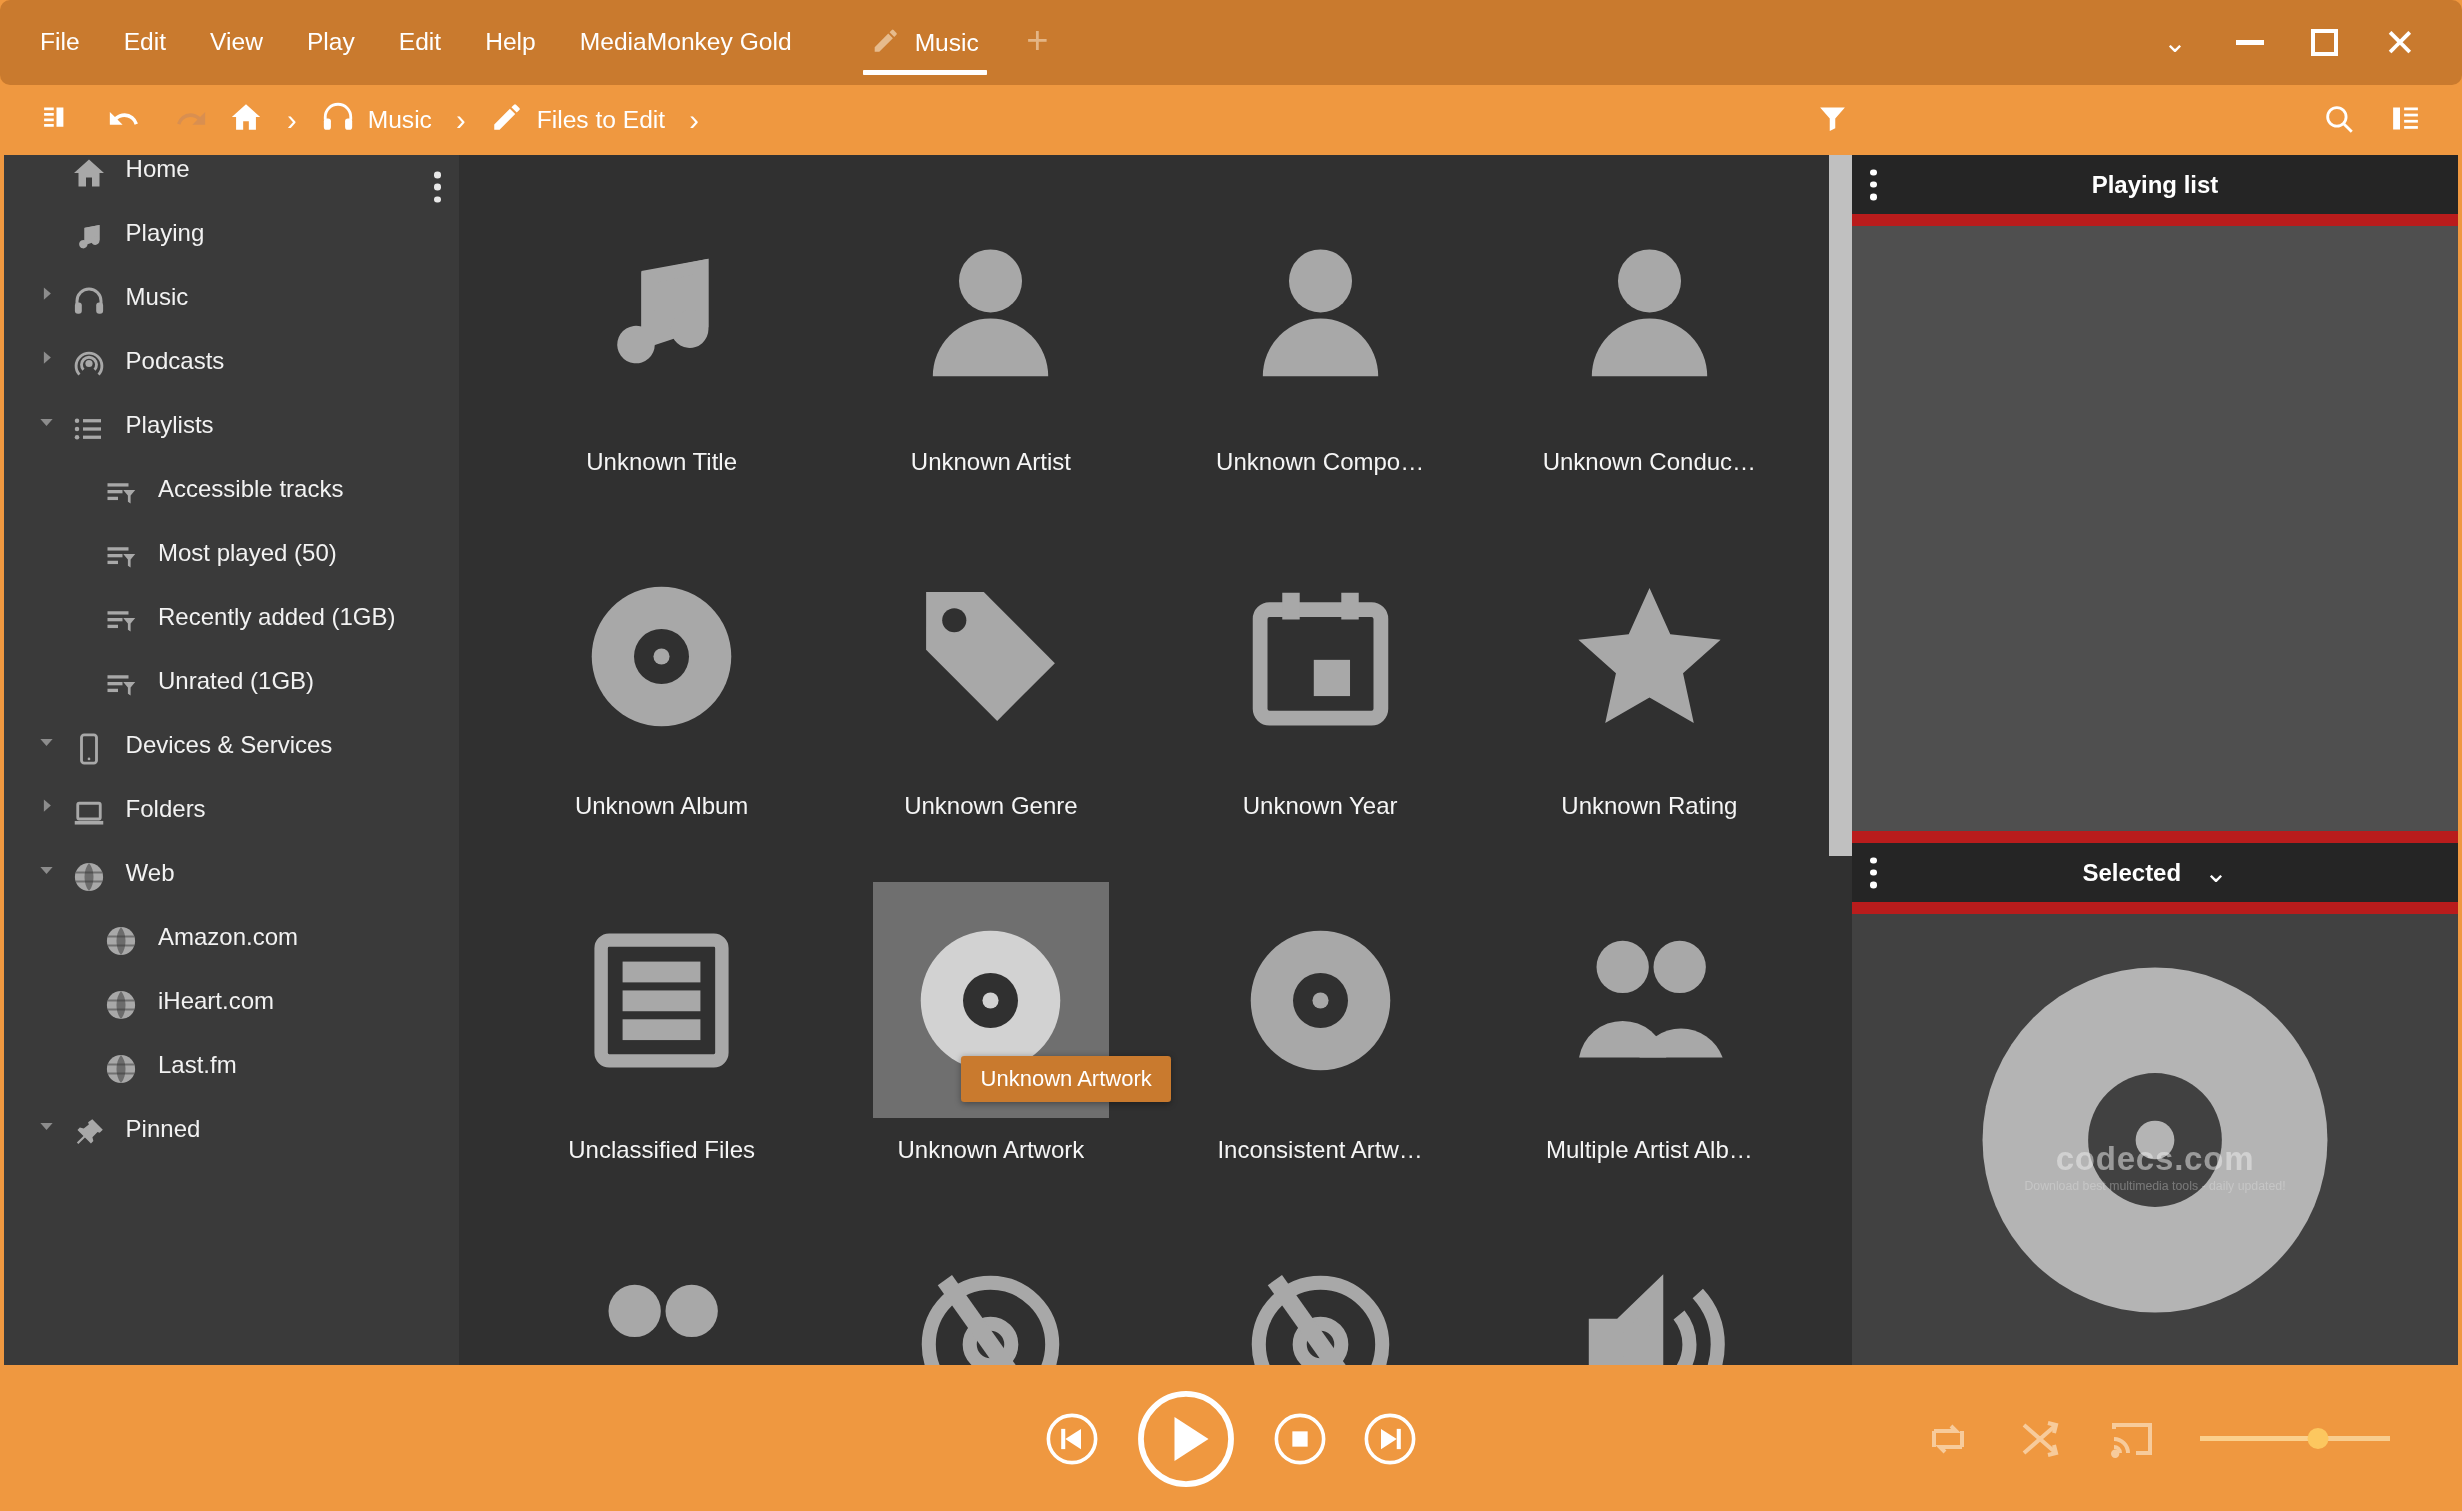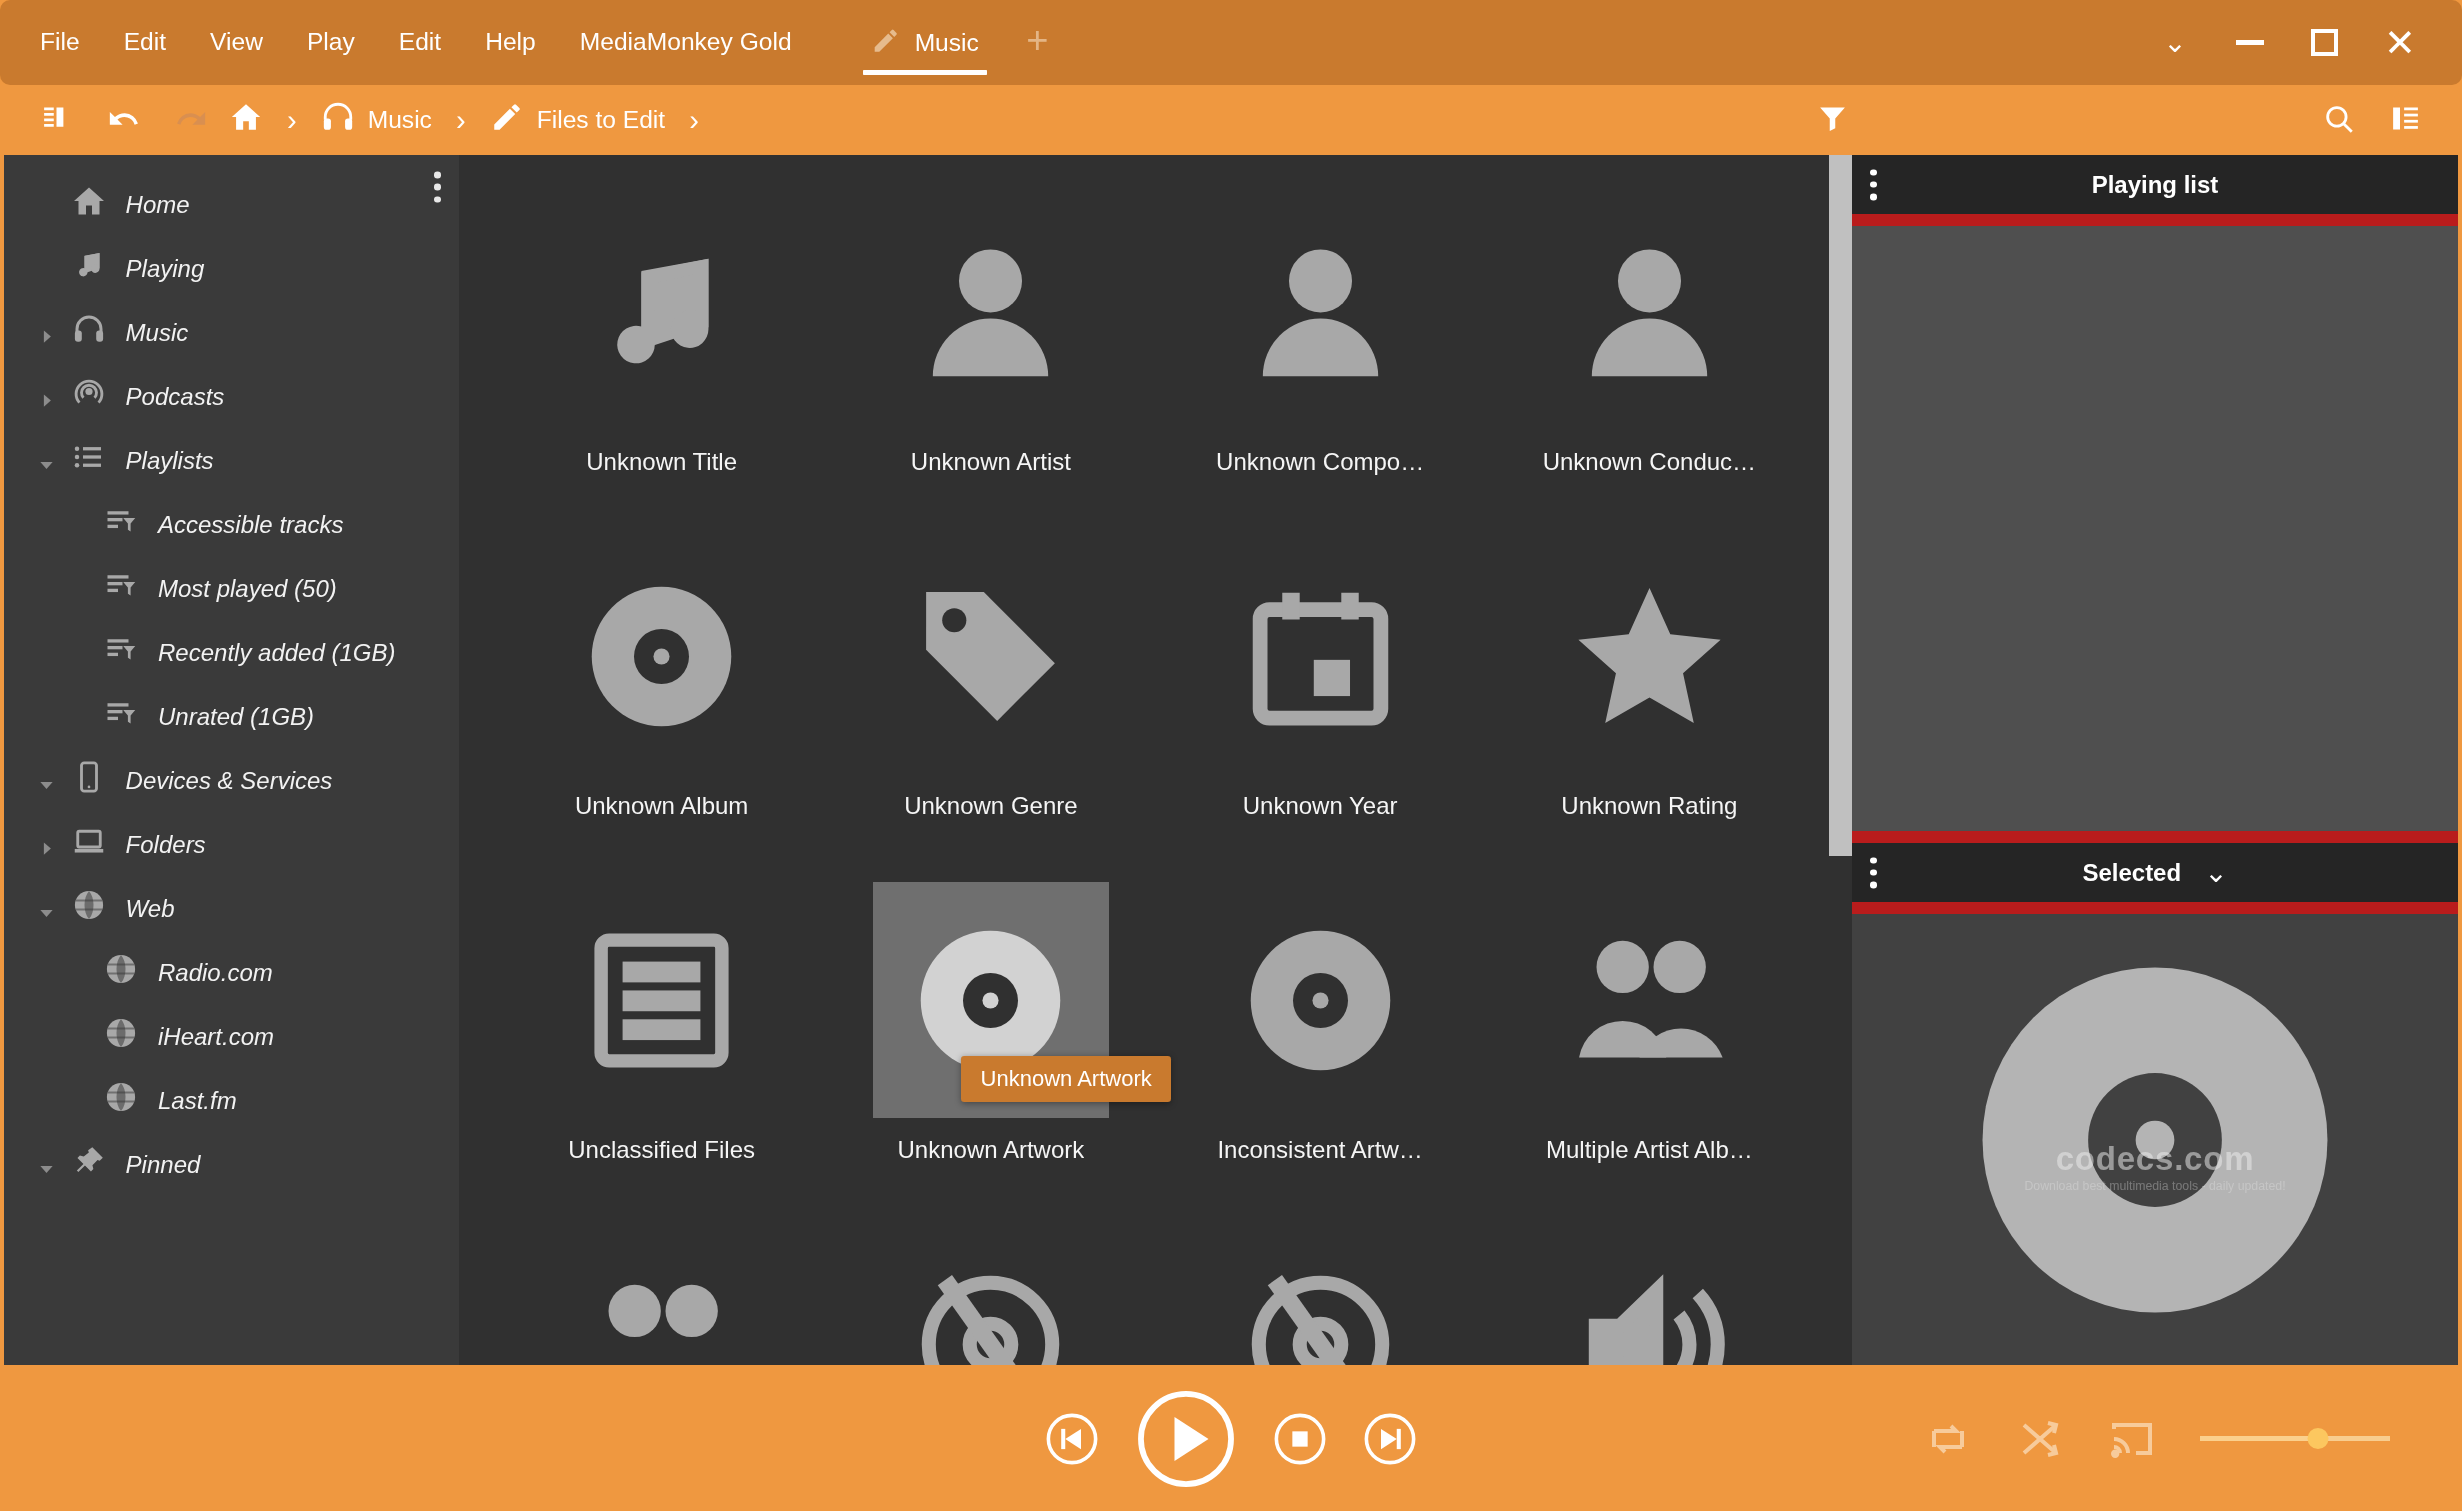--- a/index.html
+++ b/index.html
@@ -84,22 +84,22 @@
   .body { flex: 1; display: flex; min-height: 0; background: #333333; }
 
   
   .sidebar {
     width: 459px; flex: 0 0 459px;
     background: #3a3a3a;
     border-left: 4.9px solid #ef9840;
     position: relative; overflow: hidden;
   }
   .nav-row {
-    height: 64px; display: flex; align-items: flex-end;
-    position: relative; padding-right: 14.7px; font-style: italic;
+    height: 64px; display: flex; align-items: flex-start;
+    position: relative; padding-right: 14.7px;
   }
   .nav-arrow {
     width: 36px; min-width: 36px; display: flex; align-items: center; justify-content: center;
     color: #8c8c8c; font-size: 0;
   }
   .nav-arrow svg { display: block; }
   .nav-ic {
     width: 48px; min-width: 48px; display: flex; align-items: center; justify-content: center;
     color: #a8a8a8;
   }
@@ -513,21 +513,21 @@
           </div>
           <div class="nav-row lvl1">
             <div class="nav-arrow"></div>
             <div class="nav-ic">
               <svg width="36" height="36" viewBox="0 0 24 24" fill="#a8a8a8">
                 <circle cx="12" cy="12" r="9.4"></circle>
                 <path d="M12 2.6c-2 2.4-3 5.7-3 9.4s1 7 3 9.4c2-2.4 3-5.7 3-9.4s-1-7-3-9.4z" fill="#3a3a3a" opacity=".55"></path>
                 <path d="M3 9h18M3 15h18" stroke="#3a3a3a" stroke-width="1.2" opacity=".5"></path>
               </svg>
             </div>
-            <div class="nav-lbl">Radio.com</div>
+            <div class="nav-lbl">Amazon.com</div>
           </div>
           <div class="nav-row lvl1">
             <div class="nav-arrow"></div>
             <div class="nav-ic">
               <svg width="36" height="36" viewBox="0 0 24 24" fill="#a8a8a8">
                 <circle cx="12" cy="12" r="9.4"></circle>
                 <path d="M12 2.6c-2 2.4-3 5.7-3 9.4s1 7 3 9.4c2-2.4 3-5.7 3-9.4s-1-7-3-9.4z" fill="#3a3a3a" opacity=".55"></path>
                 <path d="M3 9h18M3 15h18" stroke="#3a3a3a" stroke-width="1.2" opacity=".5"></path>
               </svg>
             </div>

